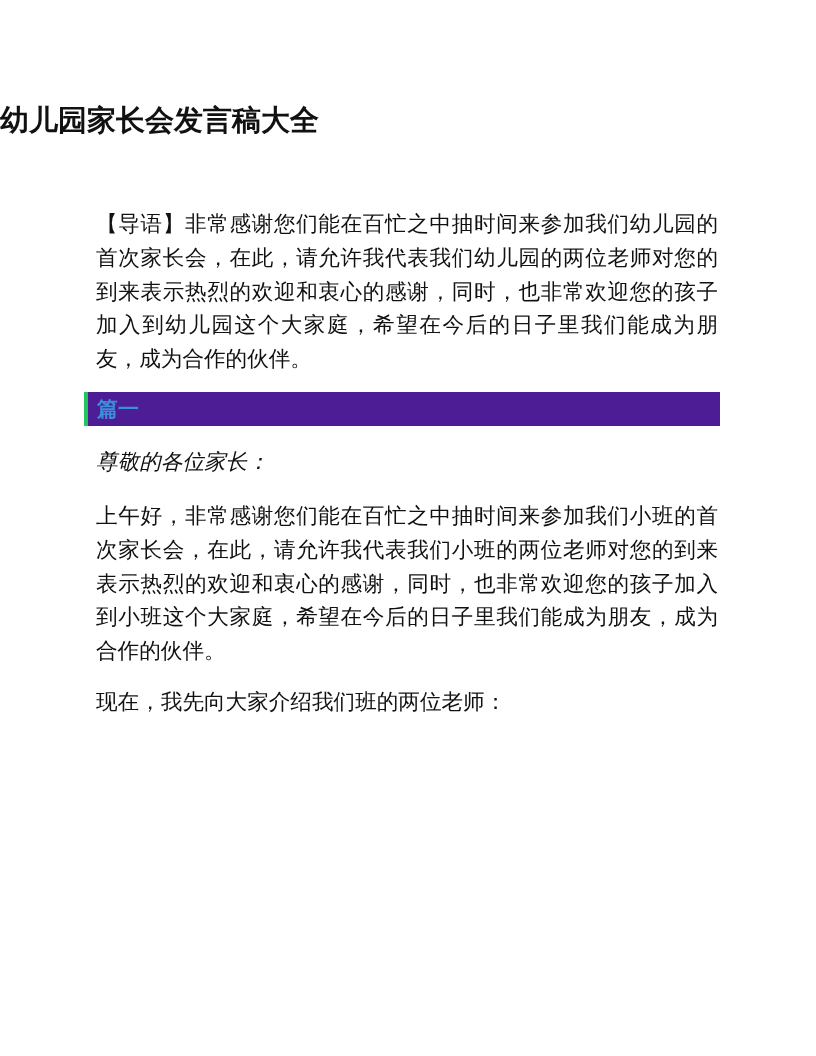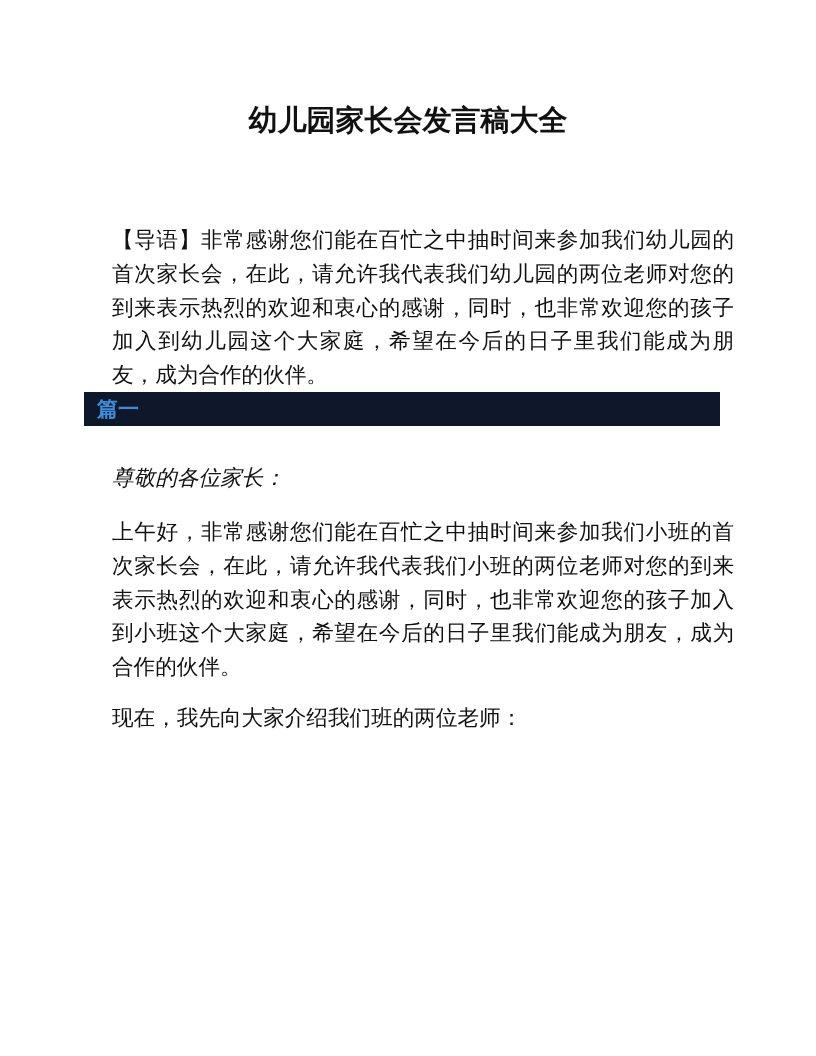--- a/index.html
+++ b/index.html
@@ -20,46 +20,46 @@
       left: 0;
       top: 0;
       width: 816px;
       height: 1056px;
     }
     .title {
       position: absolute;
       left: 0;
       top: 98px;
       width: 816px;
-      text-align: center;
+      text-align: left;
       font-size: 29px;
       font-weight: bold;
       letter-spacing: 0px;
       line-height: 44px;
       color: #111111;
     }
     .para {
       position: absolute;
       left: 96px;
       width: 622px;
       font-size: 21.6px;
       line-height: 33.8px;
       color: #111111;
-      margin: 16px;
+      margin: 0;
       text-align: justify;
       text-justify: inter-character;
     }
     .section-heading {
       position: absolute;
       left: 84px;
       top: 392px;
       width: 636px;
       height: 34px;
-      background: #0f172a;
-      border-left: 4px solid #0f172a;
+      background: #4c1d95;
+      border-left: 4px solid #22c55e;
       box-sizing: border-box;
     }
     .section-heading span {
       position: absolute;
       left: 9px;
       top: 0;
       line-height: 34px;
       font-size: 21px;
       font-weight: bold;
       color: #3b8ed8;

